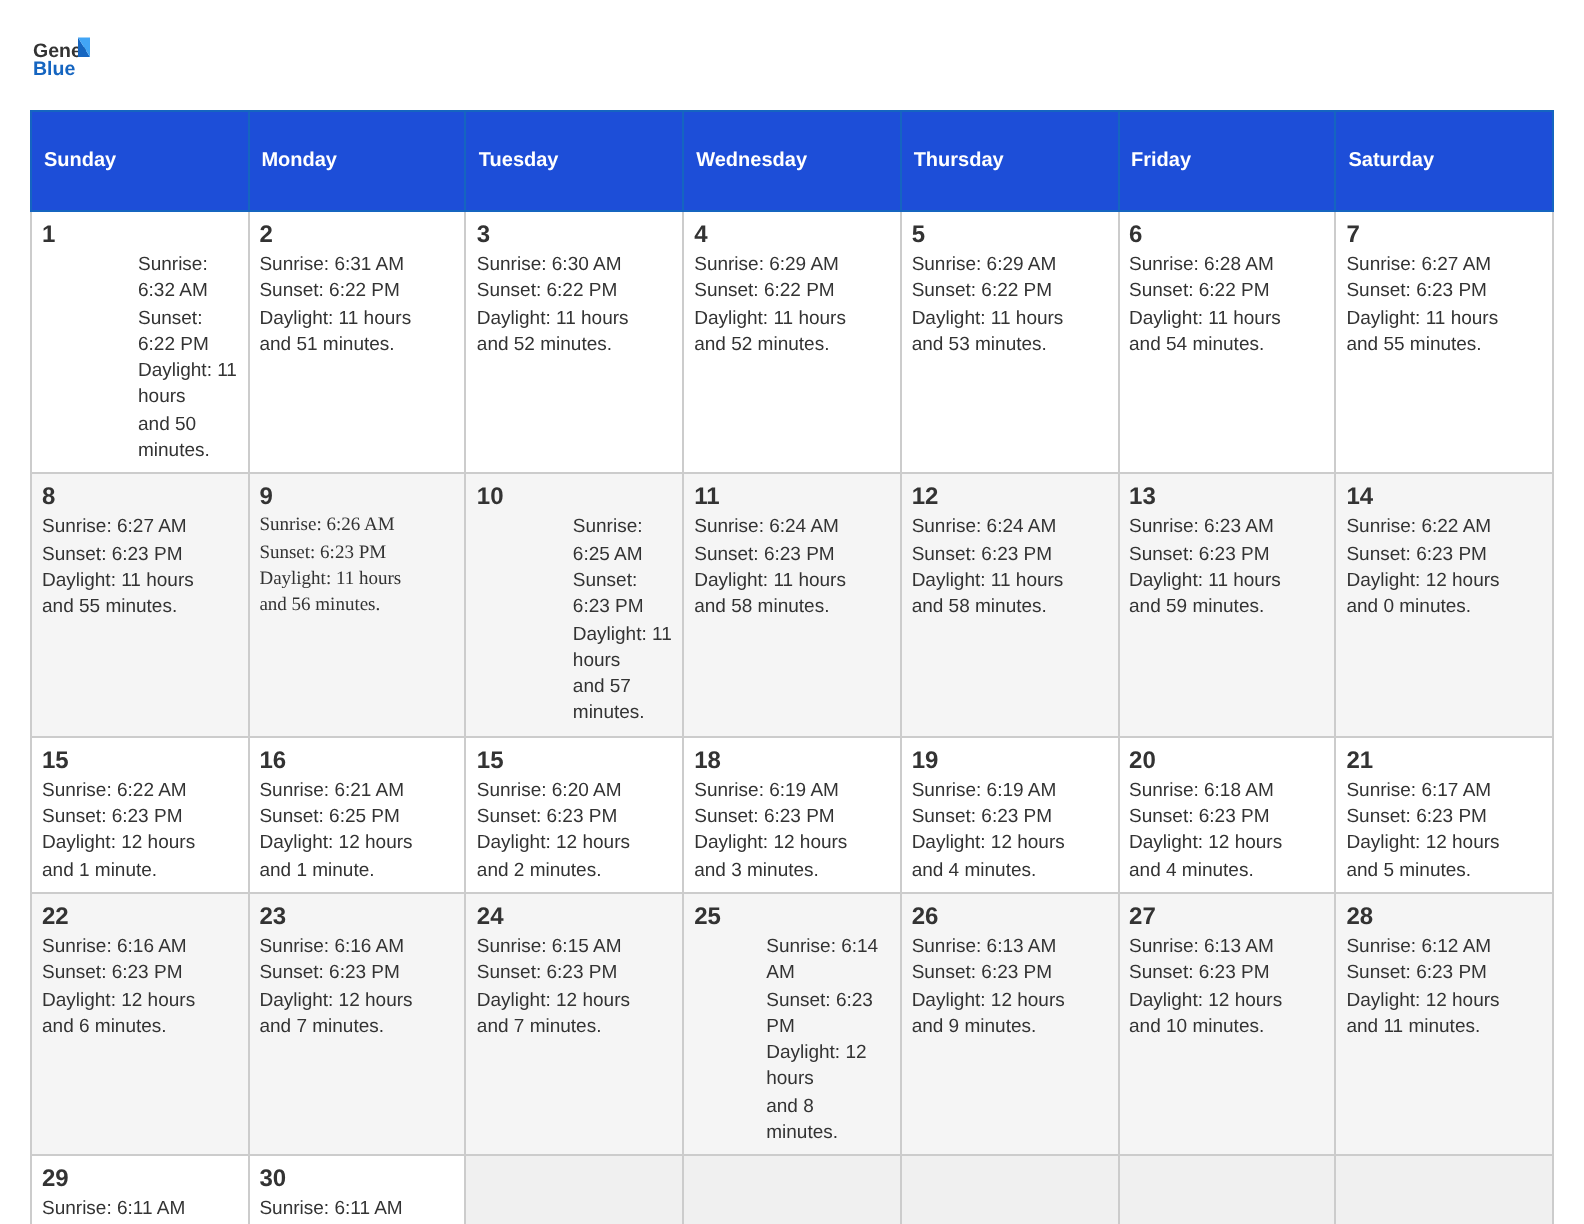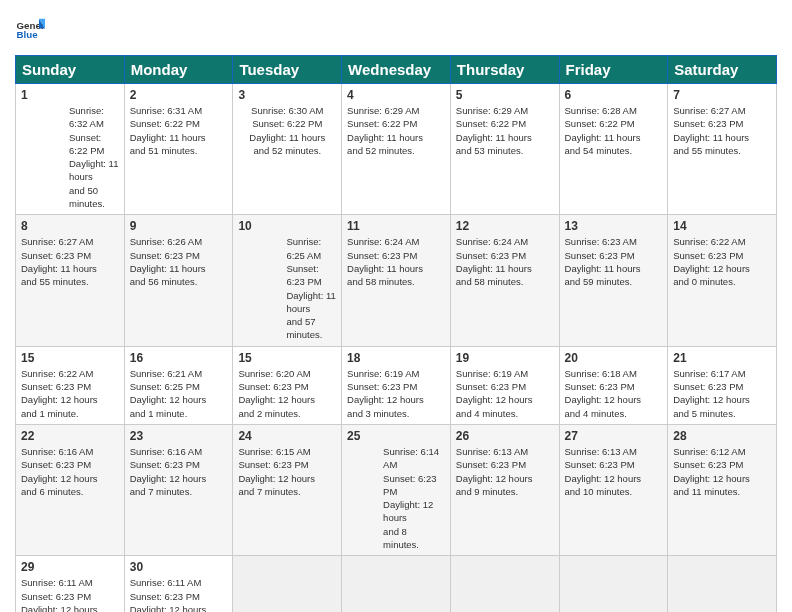--- a/index.html
+++ b/index.html
@@ -44,25 +44,25 @@
       font-size: 16px;
       color: #555;
     }
     .calendar {
       flex: 1;
       border-collapse: collapse;
       width: 100%;
       table-layout: fixed;
     }
     .calendar th {
-      background: #0f766e;
+      background: #1d4ed8;
       color: #fff;
       text-align: left;
-      padding: 5px 6px;
-      font-size: 15px;
+      padding: 19px 6px;
+      font-size: 10px;
       font-weight: bold;
       border: 1px solid #1565c0;
     }
     .calendar td {
       border: 1px solid #ccc;
       vertical-align: top;
       padding: 4px 5px;
       font-size: 9.5px;
       color: #333;
       background: #fff;
@@ -125,21 +125,21 @@
           </td>
           <td>
             <span class="day-num">2</span>
             <div class="day-info" style="white-space: pre-line;">Sunrise: 6:31 AM
 Sunset: 6:22 PM
 Daylight: 11 hours
 and 51 minutes.</div>
           </td>
           <td>
             <span class="day-num">3</span>
-            <div class="day-info" style="white-space: pre-line; text-align: center;">Sunrise: 6:30 AM
+            <div class="day-info" style="white-space: pre-line;">Sunrise: 6:30 AM
 Sunset: 6:22 PM
 Daylight: 11 hours
 and 52 minutes.</div>
           </td>
           <td>
             <span class="day-num">4</span>
             <div class="day-info" style="white-space: pre-line;">Sunrise: 6:29 AM
 Sunset: 6:22 PM
 Daylight: 11 hours
 and 52 minutes.</div>
@@ -169,21 +169,21 @@
         <tr>
           <td>
             <span class="day-num">8</span>
             <div class="day-info" style="white-space: pre-line;">Sunrise: 6:27 AM
 Sunset: 6:23 PM
 Daylight: 11 hours
 and 55 minutes.</div>
           </td>
           <td>
             <span class="day-num">9</span>
-            <div class="day-info" style="white-space: pre-line;">Sunrise: 6:26 AM
+            <div class="day-info" style="white-space: pre-line; font-family: Liberation Serif, serif;">Sunrise: 6:26 AM
 Sunset: 6:23 PM
 Daylight: 11 hours
 and 56 minutes.</div>
           </td>
           <td>
             <span class="day-num">10</span>
             <div class="day-info" style="white-space: pre-line; margin-left: 48px;">Sunrise: 6:25 AM
 Sunset: 6:23 PM
 Daylight: 11 hours
 and 57 minutes.</div>

